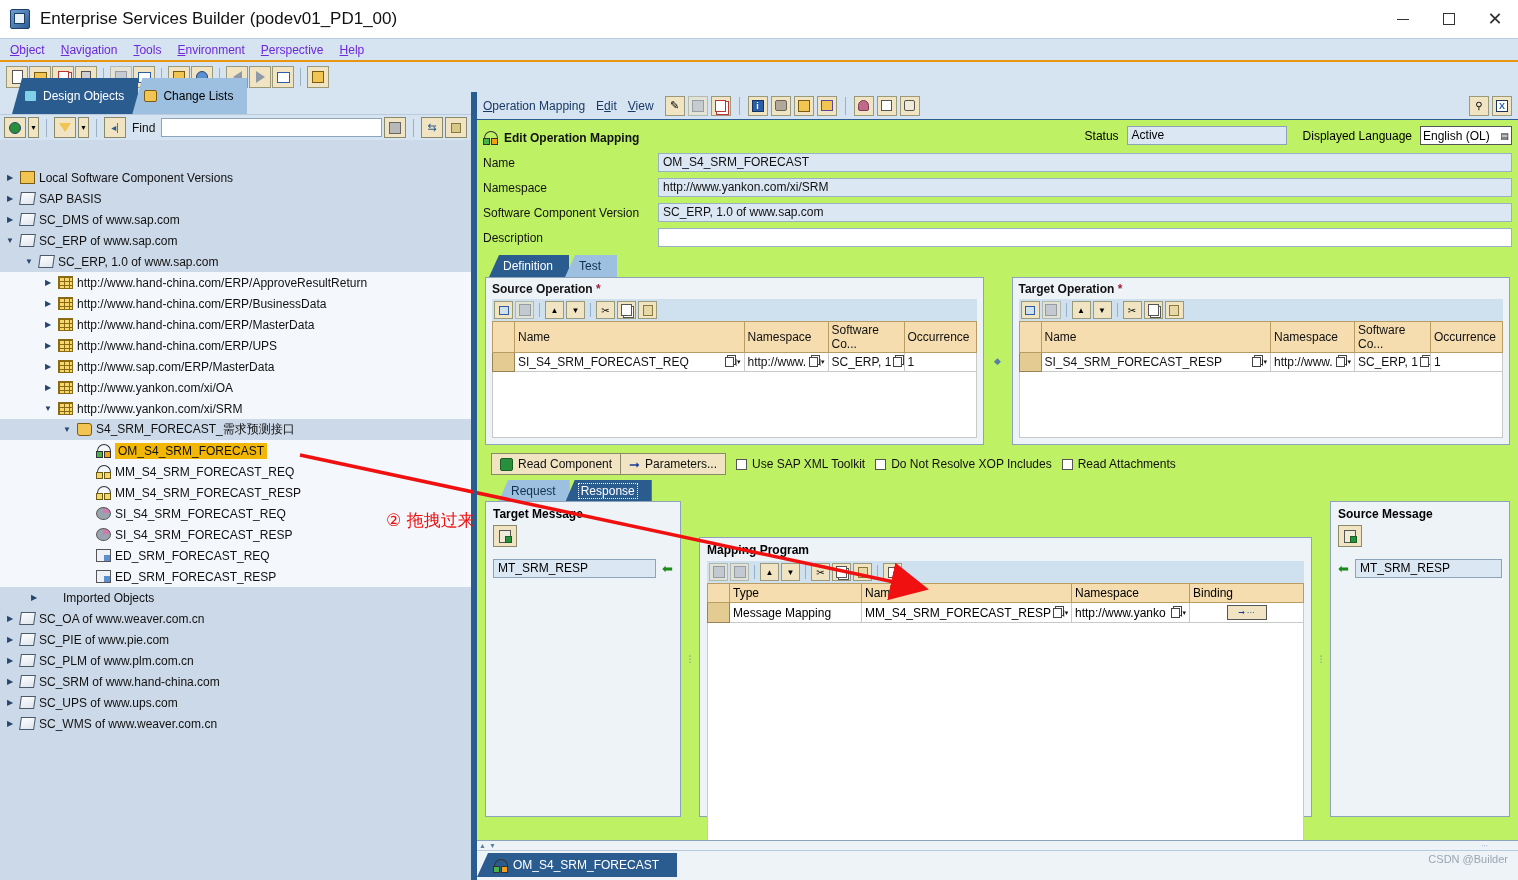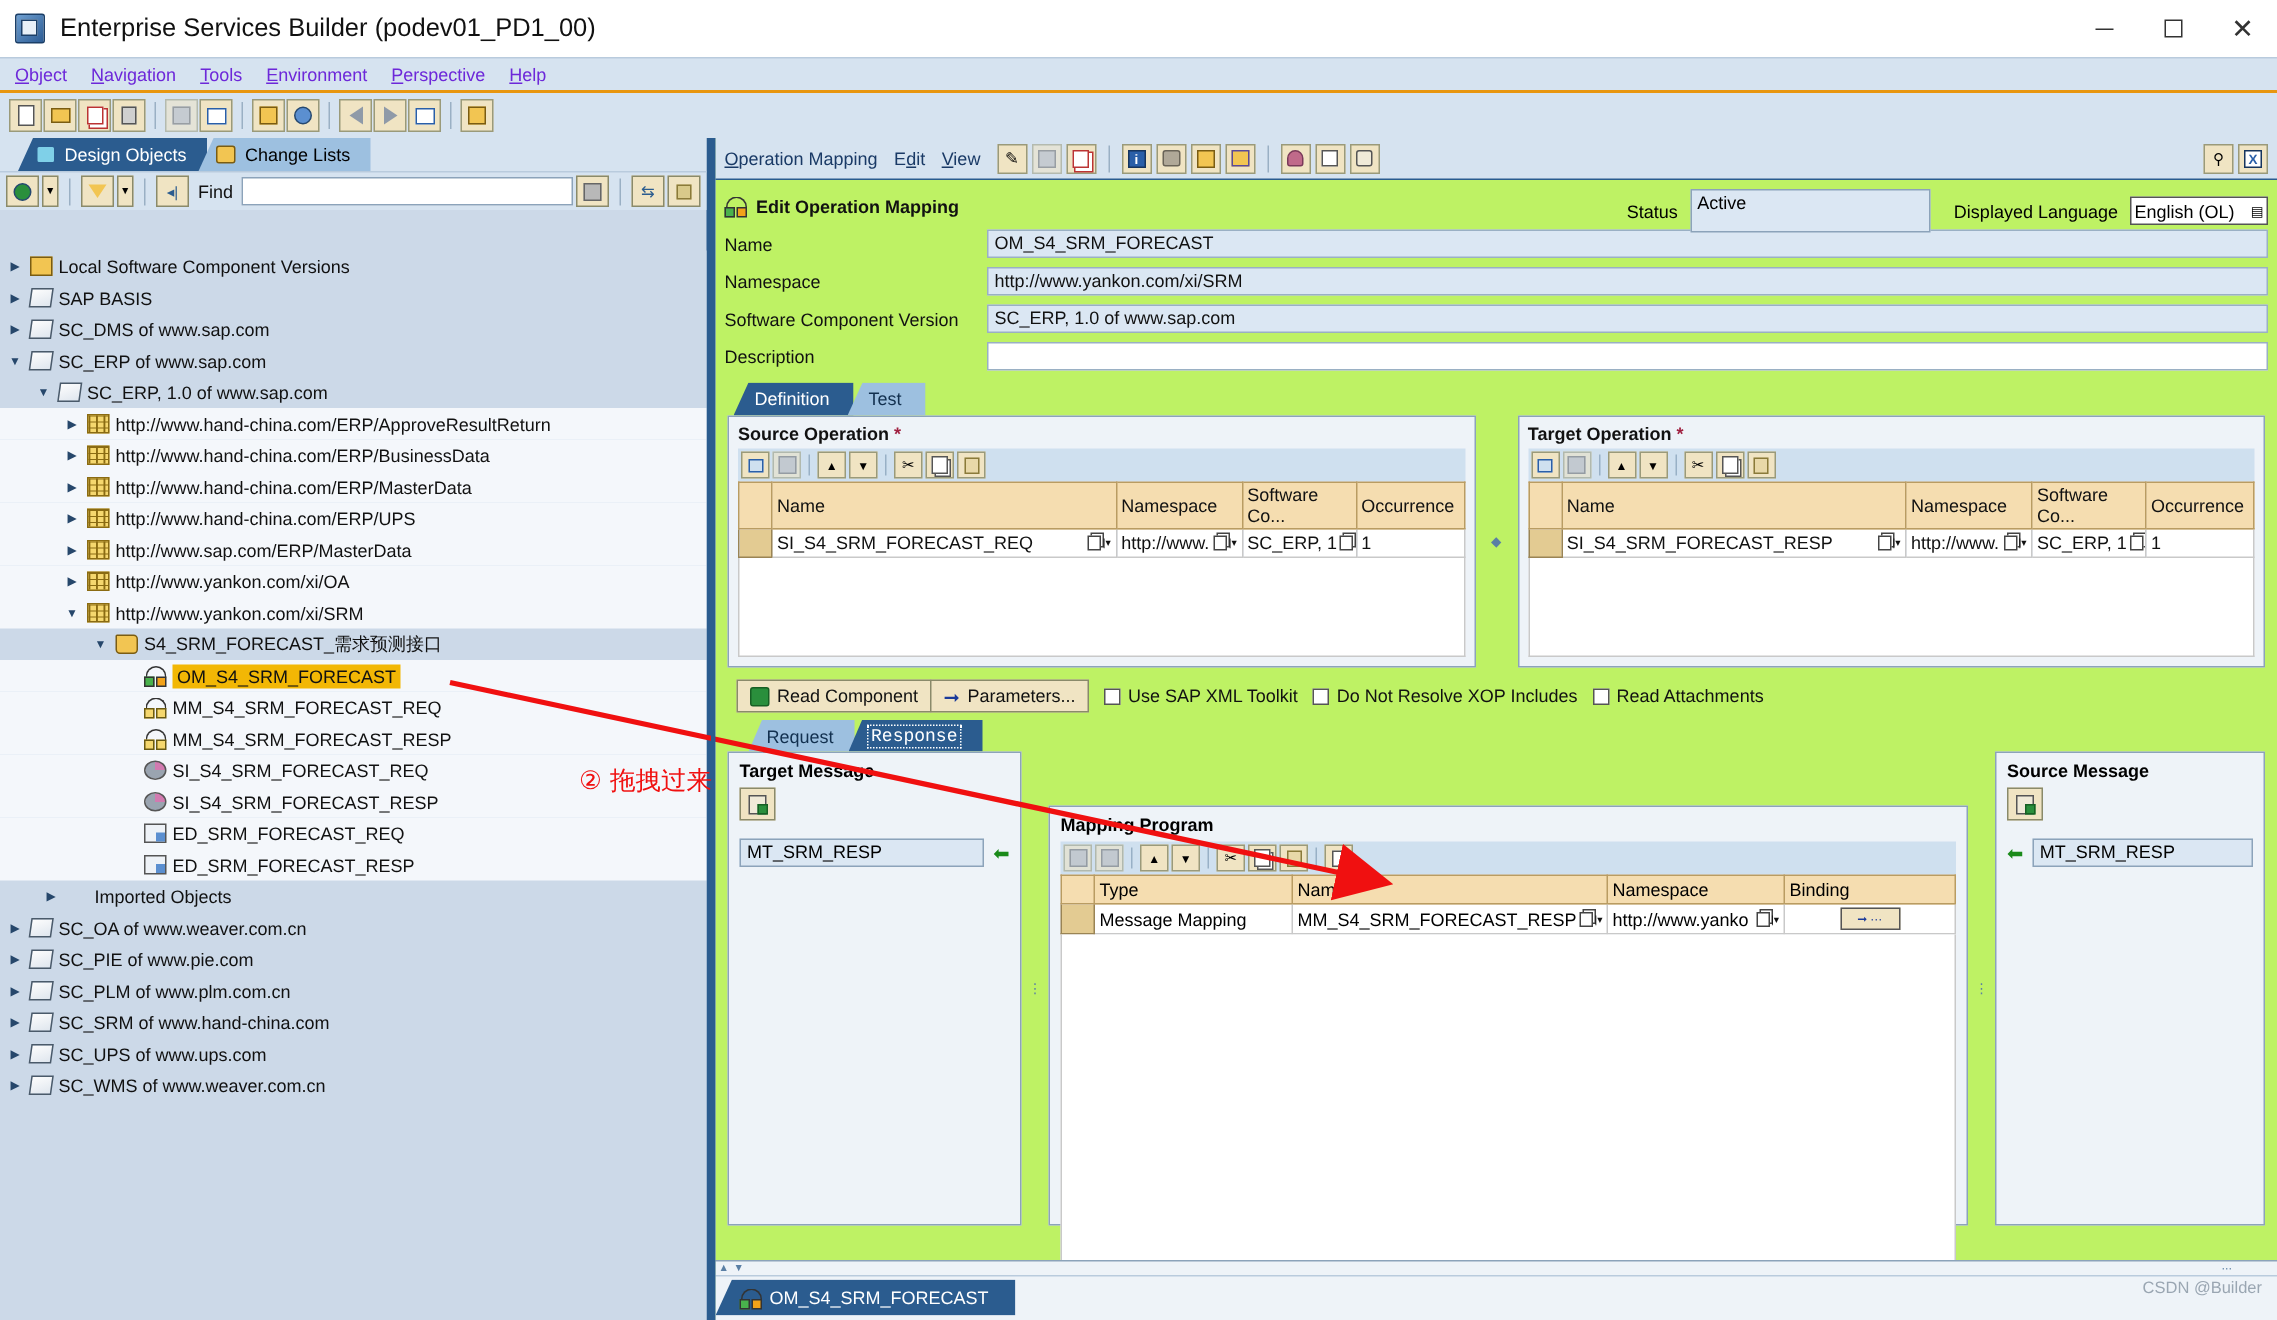--- a/index.html
+++ b/index.html
@@ -91,21 +91,21 @@
   .leftpanel {
     position:absolute; left:0; top:92px; width:474px; height:788px;
     background:#ccd9e8;
     border-right:3px solid #2b5c8f;
   }
   .tabstrip {
     position:relative; height:22px; background:#d6e3f0;
     display:flex; align-items:flex-end; padding-left:12px;
   }
   .tab {
-    height:22px; display:flex; align-items:center; gap:6px;
+    height:36px; display:flex; align-items:center; gap:6px;
     padding:0 14px 0 12px; font-size:12px; color:#ffffff;
     background:#2b5c8f; position:relative;
     clip-path: polygon(10px 0, 100% 0, 100% 100%, 0 100%);
   }
   .tab.inactive { background:#9dc0e0; color:#000000; }
   .tab .tabico { width:13px;height:12px;background:#7fd0e8;border:1px solid #2b5c8f;border-radius:2px; }
   .tab.inactive .tabico { background:#f2c552;border-color:#7a5c12;}
 
   .findbar {
     height:26px; background:#d6e3f0; border-top:1px solid #b9cbdd;
@@ -184,21 +184,21 @@
   .hrow { display:flex; align-items:center; height:23px; margin-bottom:2px; }
   .hlabel { width:175px; font-size:12px; color:#111; }
   .hinput {
     flex:1; height:19px; background:#dbe7f3; border:1px solid #9ab0c4;
     font-size:12px; padding:1px 4px; color:#111;
   }
   .hinput.white { background:#ffffff; }
   .htitle { display:flex; align-items:center; gap:6px; font-weight:bold; font-size:12px; color:#111; }
   .status-wrap { position:absolute; right:6px; top:6px; display:flex; align-items:center; gap:8px; }
   .status-lbl { font-size:12px; }
-  .status-val { width:160px;height:29px;background:#dbe7f3;border:1px solid #8ca3ba;font-size:12px;padding:1px 4px;}
+  .status-val { width:160px;height:19px;background:#dbe7f3;border:1px solid #8ca3ba;font-size:12px;padding:1px 4px;}
   .lang-val { width:92px;height:19px;background:#ffffff;border:1px solid #555;font-size:12px;padding:1px 2px; display:flex;align-items:center;justify-content:space-between;}
 
   
   .subtabs { display:flex; align-items:flex-end; height:22px; padding-left:12px; margin-top:6px; }
   .stab {
     height:22px; display:flex;align-items:center; padding:0 16px 0 14px;
     font-size:12px; color:#fff; background:#2b5c8f;
     clip-path: polygon(10px 0, 100% 0, 100% 100%, 0 100%);
   }
   .stab.inactive { background:#9dc0e0; color:#12304f; }
@@ -241,21 +241,21 @@
   .cbl { font-size:12px; color:#111; display:flex;align-items:center;gap:5px; margin-left:10px; }
 
   
   .rrtabs { display:flex; align-items:flex-end; height:21px; padding-left:22px; margin-top:5px; }
   .rrtab {
     height:21px; display:flex;align-items:center; padding:0 14px 0 12px;
     font-size:12px; color:#12304f; background:#9dc0e0;
     clip-path: polygon(9px 0, 100% 0, 100% 100%, 0 100%);
   }
   .rrtab.active { background:#2b5c8f; color:#fff; }
-  .rrtab.active span { border:1px dotted #fff; padding:0 2px;font-family:Liberation Mono, monospace; }
+  .rrtab.active span { border:1px dotted #fff; padding:0 2px; }
 
   
   .bot3 { display:flex; gap:4px; padding:0 8px; height:316px; }
   .bcol { background:#eef3f8; border:1px solid #8ca3ba; padding:5px 7px; }
   .bcol h4 { margin:0 0 4px 0; font-size:12px; font-weight:bold; }
   .msgbtn { width:24px;height:22px;border:1px solid #8a8a6a;background:#f0e4c3;
             display:flex;align-items:center;justify-content:center; }
   .msgfield { height:19px; background:#dbe7f3; border:1px solid #8ca3ba; font-size:12px; padding:1px 4px; }
   .greenarrow { color:#1a8a1a; font-size:13px; }
   .splitter { width:12px; display:flex; align-items:center; justify-content:center; color:#5a7fa5; font-size:9px; }

